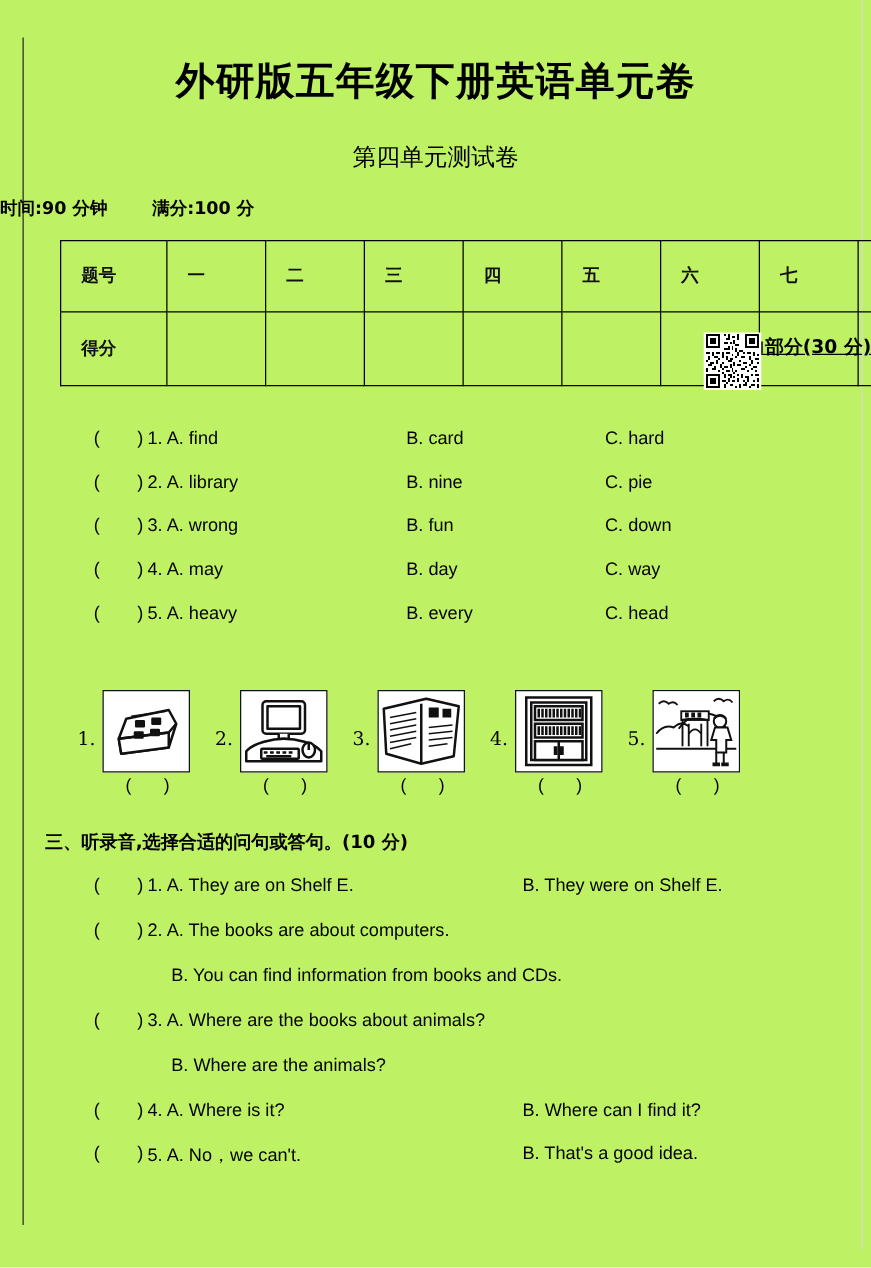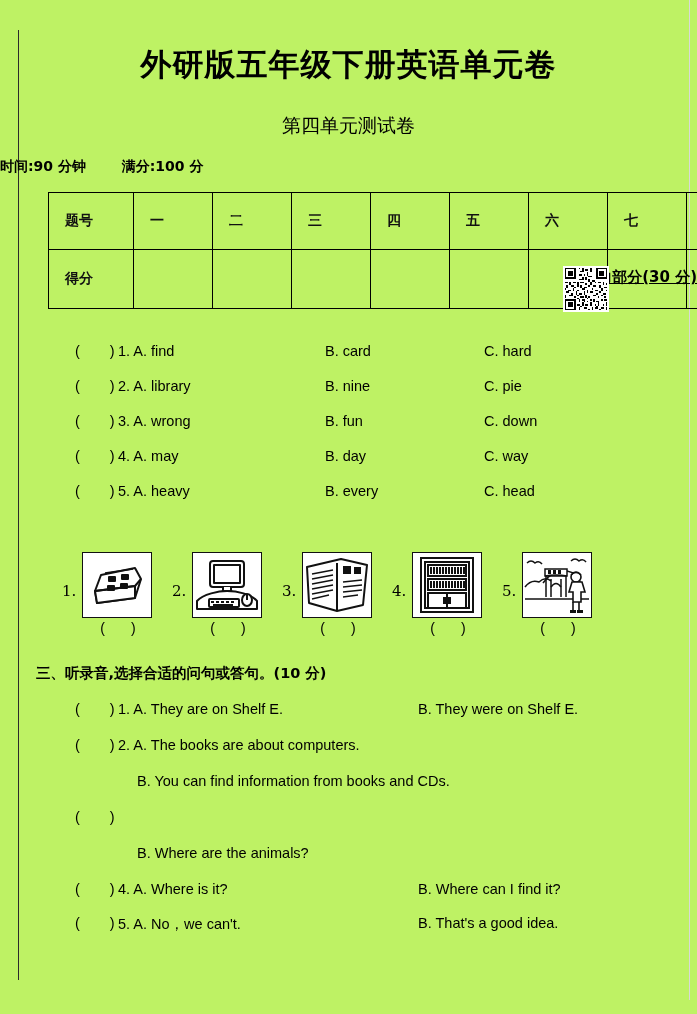--- a/index.html
+++ b/index.html
@@ -597,20 +597,21 @@
   </div>
 
   <div class="row sec3" style="top:737px;">
     <span class="paren"><span>(</span><span class="sp"></span><span>)</span></span>
     <span class="qnum"><span>2.</span> <span>A. The books are about computers.</span></span>
   </div>
   <div class="subopt" style="top:773px;">B. You can find information from books and CDs.</div>
 
   <div class="row sec3" style="top:809px;">
     <span class="paren"><span>(</span><span class="sp"></span><span>)</span></span>
+    <span class="qnum"><span>3.</span> <span>A. Where are the books about animals?</span></span>
   </div>
   <div class="subopt" style="top:845px;">B. Where are the animals?</div>
 
   <div class="row sec3" style="top:881px;">
     <span class="paren"><span>(</span><span class="sp"></span><span>)</span></span>
     <span class="qnum"><span>4.</span> <span>A. Where is it?</span></span>
     <span class="optB">B. Where can I find it?</span>
   </div>
 
   <div class="row sec3" style="top:915px;">

